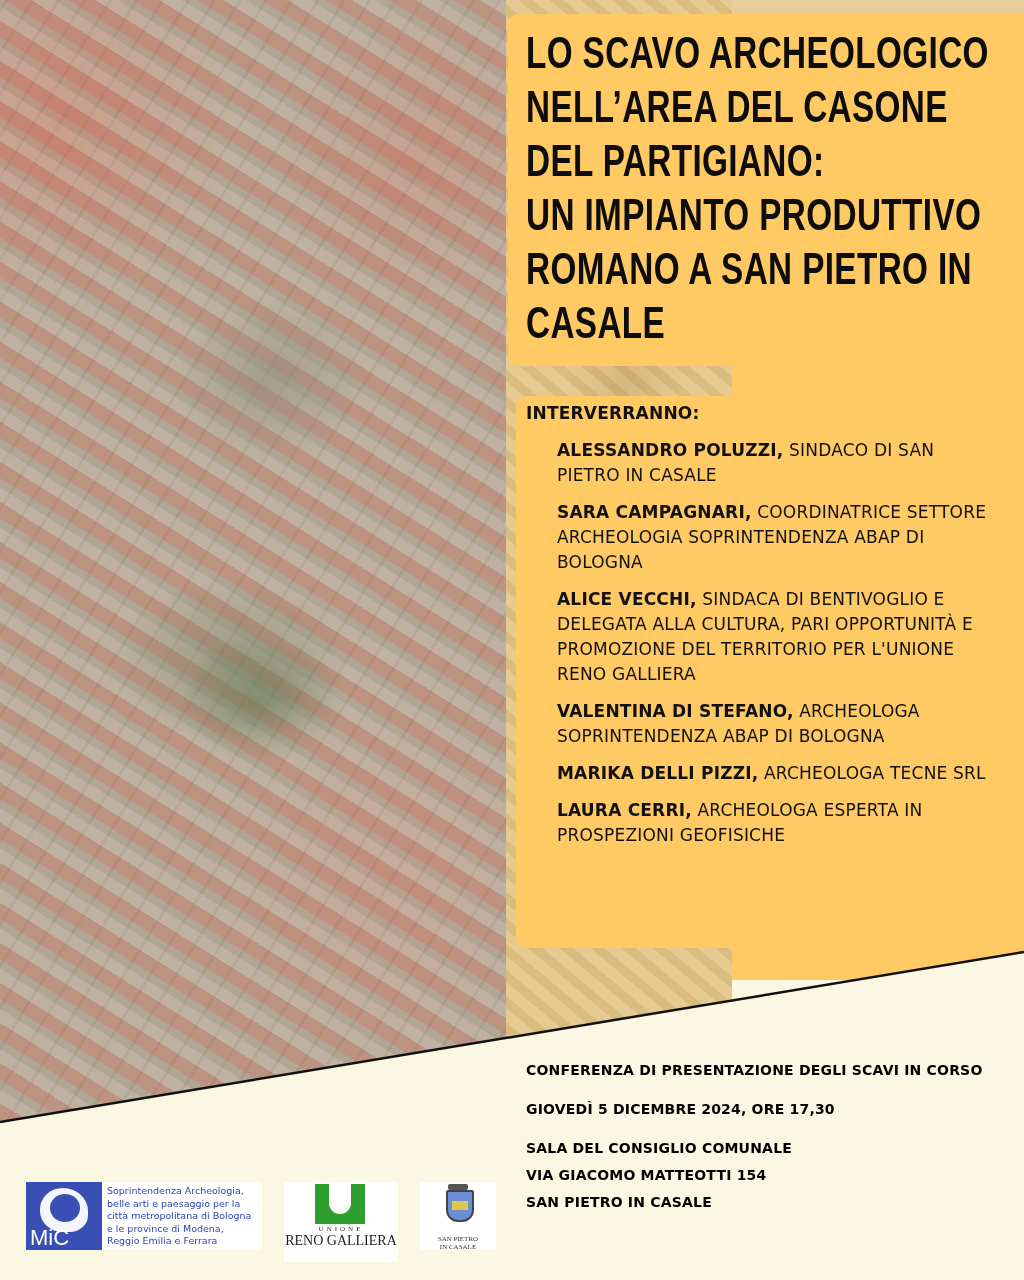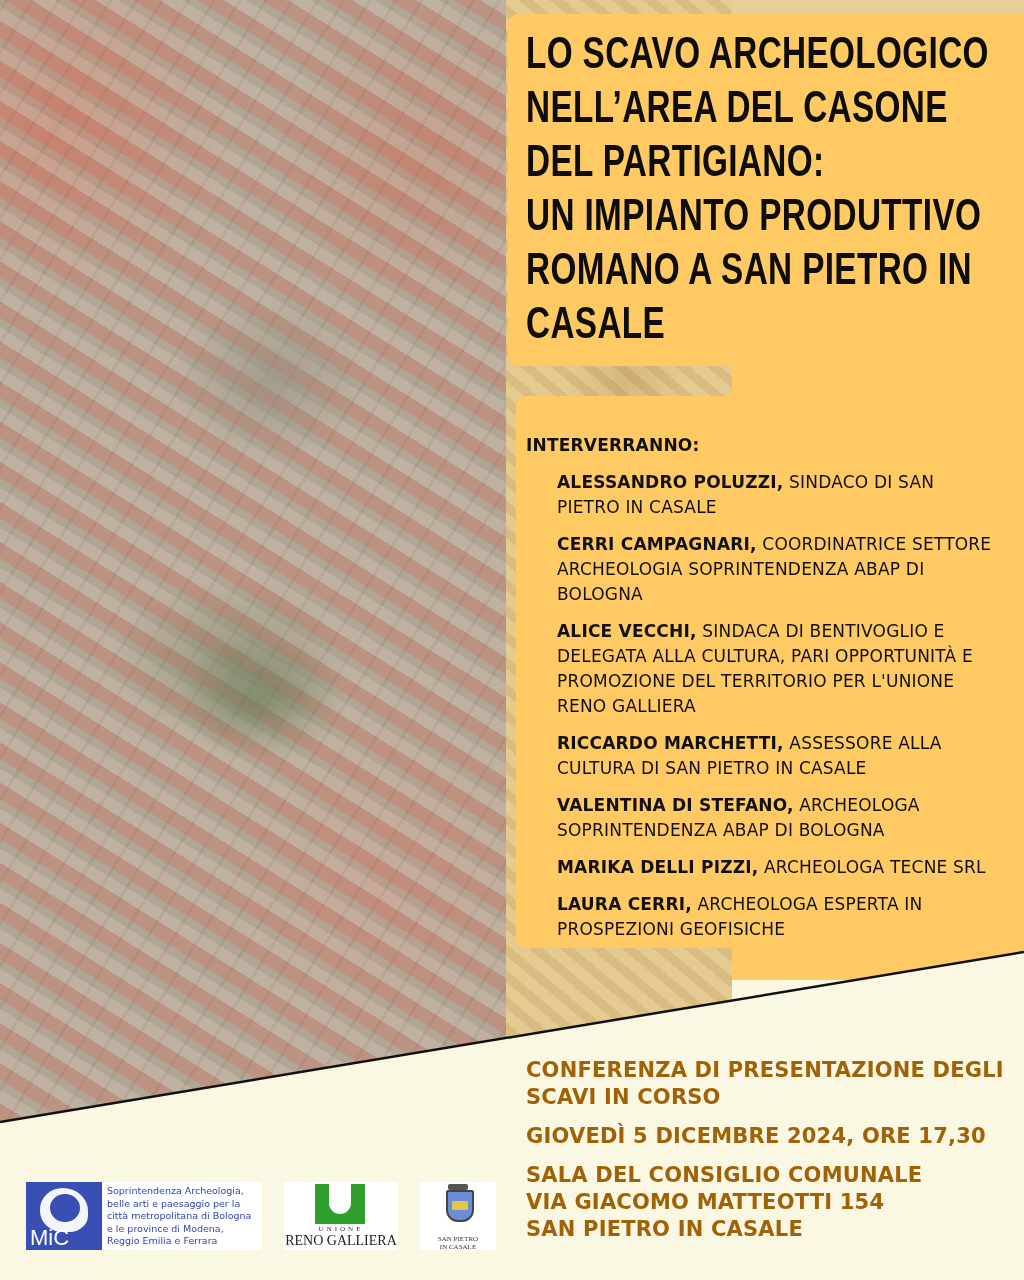--- a/index.html
+++ b/index.html
@@ -54,34 +54,34 @@
       transform: scaleX(0.74); transform-origin: left top; width: 650px;
       letter-spacing: 0.5px;
     }
     .title span { display: block; white-space: nowrap; }
 
     .speakers {
       position: absolute; left: 526px; top: 401px; width: 470px;
       font-family: "DejaVu Sans", sans-serif; font-size: 17px; color: #111;
       letter-spacing: 0.2px;
     }
-    .speakers .heading { font-weight: 700; line-height: 24px; margin-bottom: 13px; margin-top: 32px; }
+    .speakers .heading { font-weight: 700; line-height: 24px; margin-bottom: 13px; }
     .speaker { line-height: 25px; margin-bottom: 12px; margin-left: 31px; }
     .speaker .name { font-weight: 700; }
     .speaker .role { font-weight: 400; }
 
     
     .diag {
       position: absolute; left: 0; top: 0; width: 1024px; height: 1280px;
       pointer-events: none;
     }
 
     .event {
       position: absolute; left: 526px; top: 1057px; width: 480px;
-      font-family: "DejaVu Sans", sans-serif; font-weight: 700; font-size: 21px; color: #a16207;
+      font-family: "DejaVu Sans", sans-serif; font-weight: 700; font-size: 14px; color: #000000;
       letter-spacing: 0.2px;
     }
     .event .block { line-height: 27px; margin-bottom: 12px; }
 
     
     .logo { position: absolute; background: #fff; }
     .mic-logo { left: 26px; top: 1182px; width: 236px; height: 68px; display: flex; }
     .mic-mark { width: 76px; height: 68px; background: #3a4fb3; position: relative; overflow: hidden; }
     .mic-mark .face {
       position: absolute; left: 14px; top: 6px; width: 48px; height: 44px;
@@ -92,21 +92,21 @@
       border-radius: 50%; background: #3a4fb3;
     }
     .mic-mark .mic-text {
       position: absolute; left: 4px; bottom: 0px; color: #fff; font-family: "Liberation Sans", sans-serif;
       font-size: 22px; line-height: 24px;
     }
     .mic-desc {
       padding: 3px 0 5px 5px; font-family: "DejaVu Sans", sans-serif; font-size: 9.5px;
       line-height: 12.5px; color: #2f45b0;
     }
-    .reno-logo { left: 284px; top: 1182px; width: 114px; height: 68px; text-align: center; }
+    .reno-logo { left: 284px; top: 1182px; width: 114px; height: 80px; text-align: center; }
     .reno-u {
       position: absolute; left: 31px; top: 2px; width: 50px; height: 40px; background: #2e9e2e;
     }
     .reno-u .inner {
       position: absolute; left: 14px; top: 0; width: 22px; height: 30px; background: #fff;
       border-radius: 0 0 12px 12px;
     }
     .reno-unione {
       position: absolute; left: 0; right: 0; top: 43px; font-family: "Liberation Serif", serif;
       font-size: 7px; letter-spacing: 3px; color: #333;
@@ -143,23 +143,22 @@
     <span>NELL’AREA DEL CASONE</span>
     <span>DEL PARTIGIANO:</span>
     <span>UN IMPIANTO PRODUTTIVO</span>
     <span>ROMANO A SAN PIETRO IN</span>
     <span>CASALE</span>
   </h1>
 
   <div class="speakers">
     <div class="heading">INTERVERRANNO:</div>
     <div class="speaker"><span class="name">ALESSANDRO POLUZZI,</span><span class="role"> SINDACO DI SAN PIETRO IN CASALE</span></div>
-    <div class="speaker"><span class="name">CERRI CAMPAGNARI,</span><span class="role"> COORDINATRICE SETTORE ARCHEOLOGIA SOPRINTENDENZA ABAP DI BOLOGNA</span></div>
+    <div class="speaker"><span class="name">SARA CAMPAGNARI,</span><span class="role"> COORDINATRICE SETTORE ARCHEOLOGIA SOPRINTENDENZA ABAP DI BOLOGNA</span></div>
     <div class="speaker"><span class="name">ALICE VECCHI,</span><span class="role"> SINDACA DI BENTIVOGLIO E DELEGATA ALLA CULTURA, PARI OPPORTUNITÀ E PROMOZIONE DEL TERRITORIO PER L'UNIONE RENO GALLIERA</span></div>
-    <div class="speaker"><span class="name">RICCARDO MARCHETTI,</span><span class="role"> ASSESSORE ALLA CULTURA DI SAN PIETRO IN CASALE</span></div>
     <div class="speaker"><span class="name">VALENTINA DI STEFANO,</span><span class="role"> ARCHEOLOGA SOPRINTENDENZA ABAP DI BOLOGNA</span></div>
     <div class="speaker"><span class="name">MARIKA DELLI PIZZI,</span><span class="role"> ARCHEOLOGA TECNE SRL</span></div>
     <div class="speaker"><span class="name">LAURA CERRI,</span><span class="role"> ARCHEOLOGA ESPERTA IN PROSPEZIONI GEOFISICHE</span></div>
   </div>
 
   <svg class="diag" viewBox="0 0 1024 1280" width="1024" height="1280">
     <polygon points="0,1122 1024,952 1024,1280 0,1280" fill="#faf7e2"></polygon>
     <line x1="0" y1="1122" x2="1024" y2="952" stroke="#111" stroke-width="2.5"></line>
   </svg>
 

